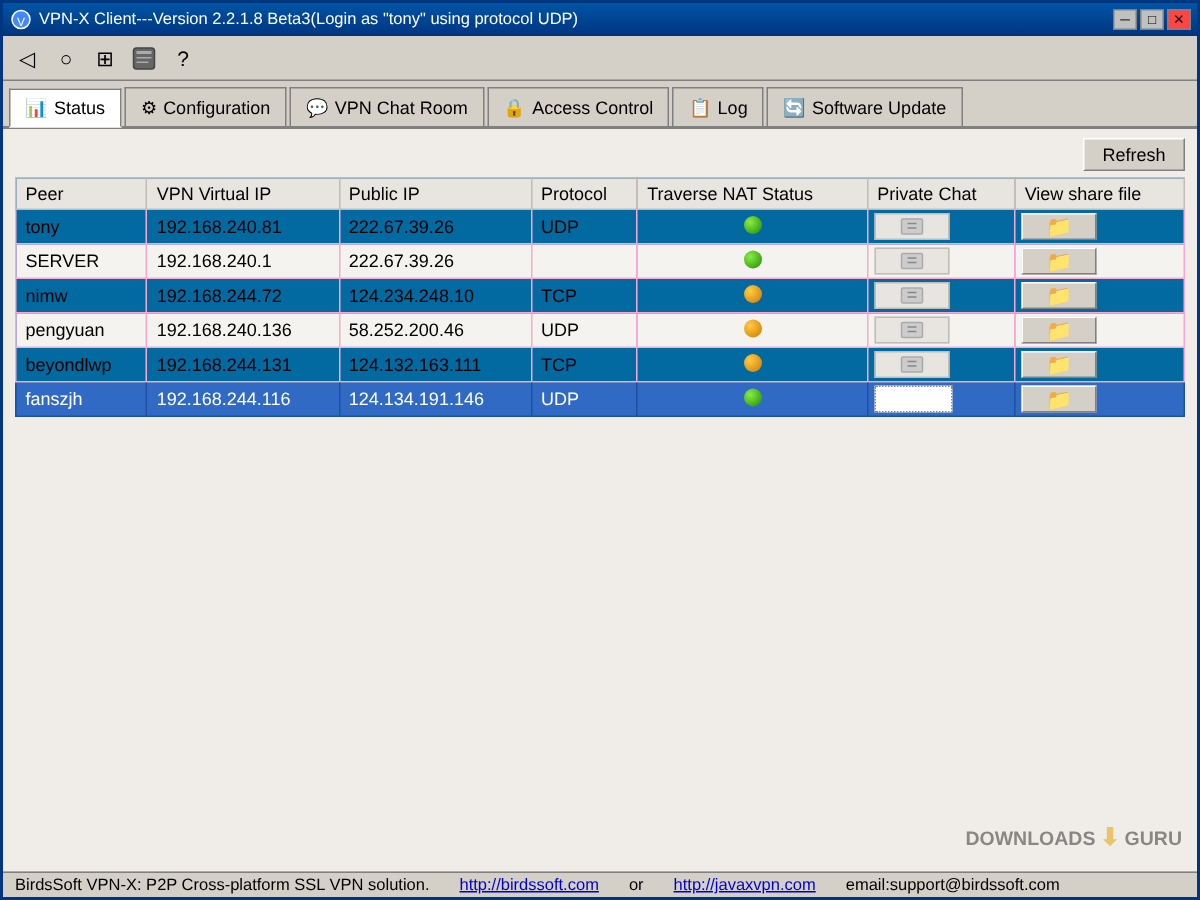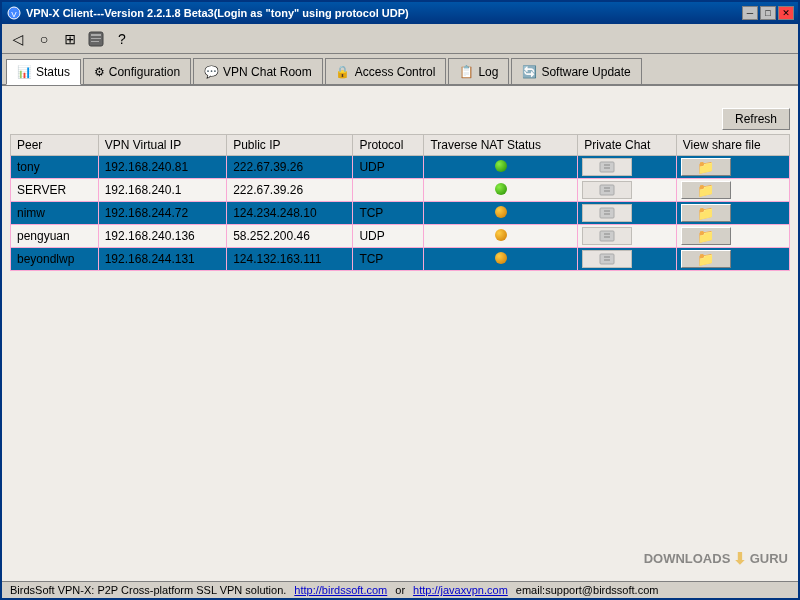--- a/index.html
+++ b/index.html
@@ -30,21 +30,21 @@
     }
     .title-bar-icon {
       width: 16px;
       height: 16px;
       display: flex;
       align-items: center;
       justify-content: center;
     }
     .title-bar-text {
       font-size: 11px;
-      font-weight: bold;
+      font-weight: normal;
     }
     .title-bar-controls {
       display: flex;
       gap: 2px;
     }
     .title-bar-btn {
       width: 16px;
       height: 14px;
       background: #c0c0c0;
       border: 1px solid #808080;
@@ -114,21 +114,20 @@
       margin-bottom: 4px;
     }
     .refresh-btn {
       padding: 3px 12px;
       background: #d4d0c8;
       border: 1px solid #808080;
       border-top-color: #ffffff;
       border-left-color: #ffffff;
       cursor: pointer;
       font-size: 12px;
-      margin-top: 16px;
     }
 
     
     .peer-table {
       width: 100%;
       border-collapse: collapse;
       background: #0369a1;
       font-size: 12px;
     }
     .peer-table th {
@@ -172,21 +171,21 @@
     }
 
     
     .status-bar {
       background: #d4d0c8;
       border-top: 1px solid #808080;
       padding: 2px 8px;
       font-size: 11px;
       display: flex;
       align-items: center;
-      gap: 8px;
+      gap: 20px;
     }
     .status-bar a { color: #0000cc; }
 
     .app-wrapper {
       width: 800px;
       height: 600px;
       display: flex;
       flex-direction: column;
       border: 2px solid #003580;
       position: relative;
@@ -385,20 +384,33 @@
                   <line x1="5" y1="7" x2="11" y2="7" stroke="#888" stroke-width="1"></line>
                 </svg>
               </div>
             </td>
       <td style="padding:2px 4px;">
               <div class="view-btn">
                 <span style="font-size:14px;">📁</span>
               </div>
             </td>
     </tr>
+          <tr class="selected">
+      <td>fanszjh</td>
+      <td>192.168.244.116</td>
+      <td>124.134.191.146</td>
+      <td>UDP</td>
+      <td style="text-align:center;"><span style="width:12px;height:12px;border-radius:50%;background:radial-gradient(circle at 4px 4px,#88ee44,#228800);display:inline-block;"></span></td>
+      <td style="padding:2px 4px;"><input type="text" style="width: 52px; height: 18px; background: white; border: 1px dotted rgb(136, 136, 136); font-size: 10px;"></td>
+      <td style="padding:2px 4px;">
+              <div class="view-btn">
+                <span style="font-size:14px;">📁</span>
+              </div>
+            </td>
+    </tr>
         </tbody>
     </table>
 
     <div class="empty-area"></div>
   </div>
 
   <div class="status-bar">
     <span>BirdsSoft VPN-X: P2P Cross-platform SSL VPN solution.</span>
     <a href="#">http://birdssoft.com</a>
     <span>or</span>

